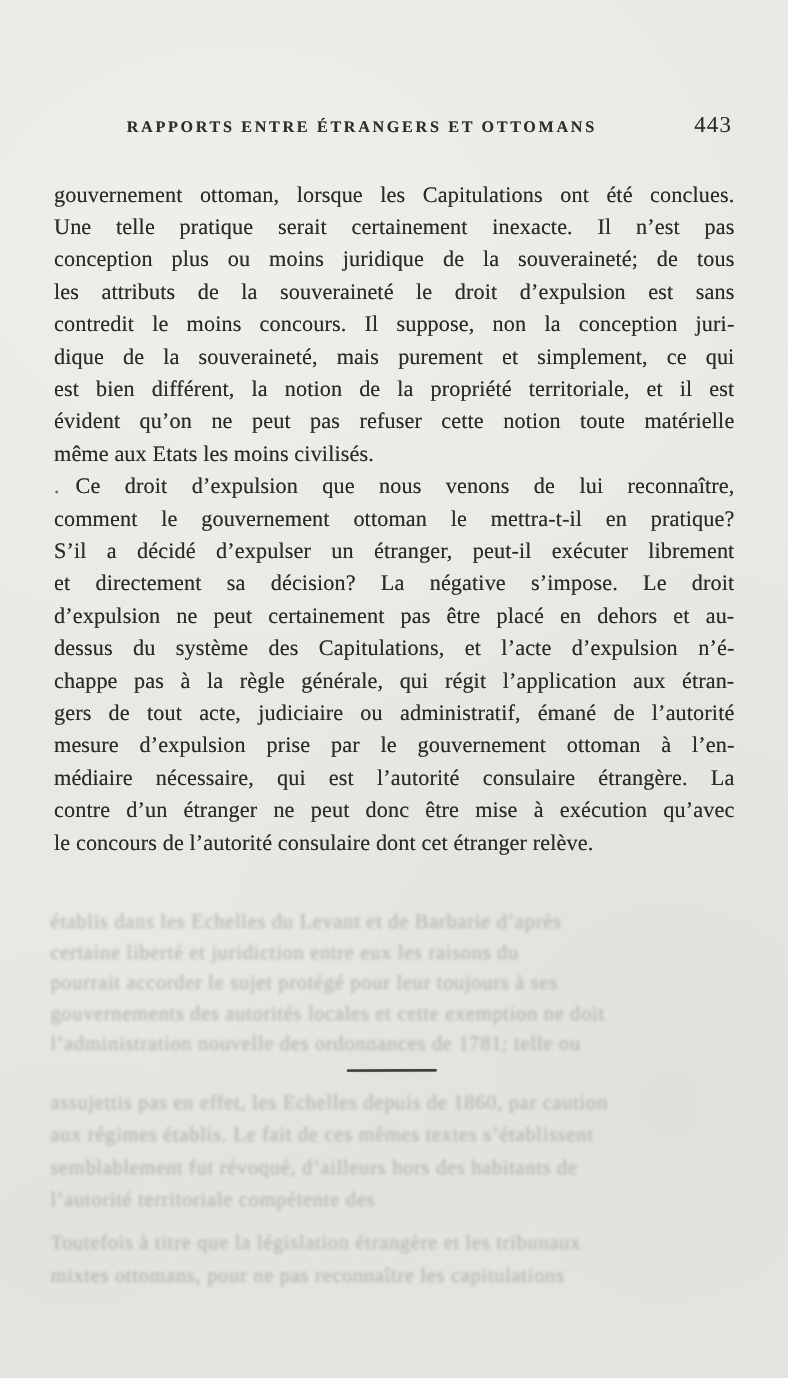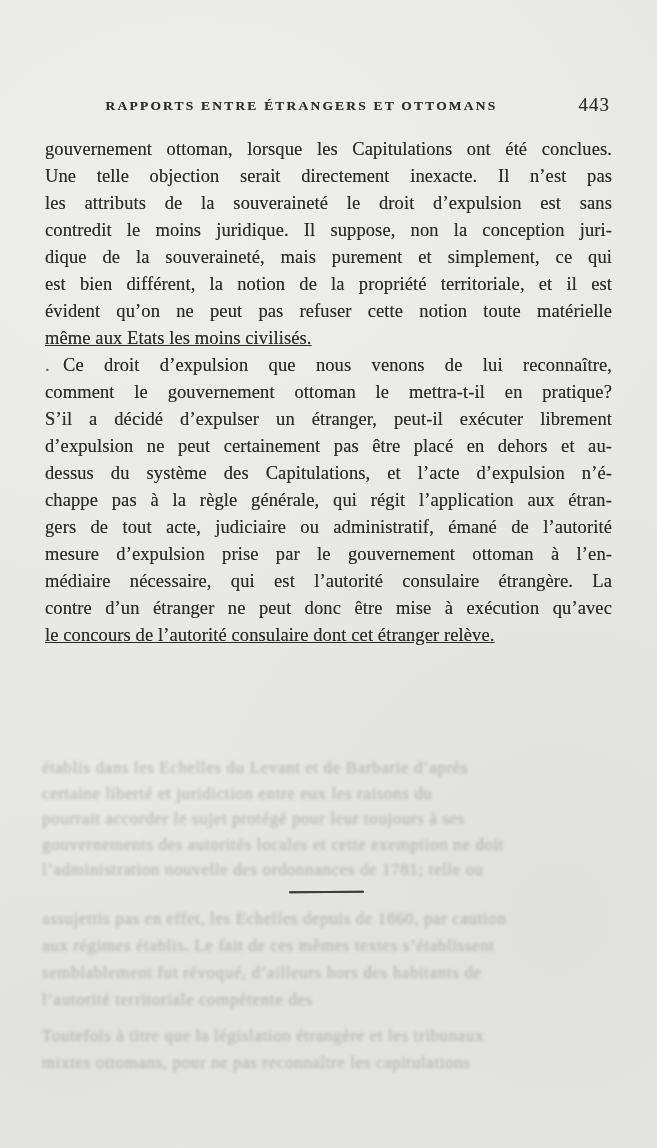--- a/index.html
+++ b/index.html
@@ -26,38 +26,37 @@
     color:#2e2e2e;white-space:nowrap;
     text-shadow:0 0 .5px rgba(46,46,46,.55);
   }
   .page-number{
     position:absolute;right:2px;top:-4px;
     font-size:19px;letter-spacing:1px;color:#2e2e2e;
     text-shadow:0 0 .5px rgba(46,46,46,.5);
   }
   
   .textblock{
-    position:absolute;left:45px;top:136px;width:567px;
+    position:absolute;left:45px;top:150px;width:567px;
     font-size:18.5px;line-height:27px;
     text-shadow:0 0 .55px rgba(43,43,43,.6);
     letter-spacing:.1px;
   }
   .para{margin:0;}
   .line{
     text-align:justify;
     -moz-text-align-last:justify;
     text-align-last:justify;
     white-space:normal;
     height:27px;overflow:visible;
   }
   .line.last{
     text-align:left;
     -moz-text-align-last:left;
     text-align-last:left;
-    text-decoration:underline;
   }
   .lead-mark{
     display:inline-block;width:18px;color:#4a4a48;opacity:.8;
   }
   
   .bleed{
     position:absolute;left:42px;width:575px;
     font-size:17px;color:#989a90;
     filter:blur(1.35px);
     opacity:.55;letter-spacing:.6px;
@@ -81,32 +80,34 @@
 <div class="page">
 
   <div class="running-header">
     <span class="running-title">RAPPORTS ENTRE ÉTRANGERS ET OTTOMANS</span>
     <span class="page-number">443</span>
   </div>
 
   <div class="textblock" id="textblock">
       <div class="para">
         <div class="line">gouvernement ottoman, lorsque les Capitulations ont été conclues.</div>
-        <div class="line">Une telle objection serait directement inexacte. Il n’est pas</div>
+        <div class="line">Une telle pratique serait certainement inexacte. Il n’est pas</div>
+        <div class="line">conception plus ou moins juridique de la souveraineté; de tous</div>
         <div class="line">les attributs de la souveraineté le droit d’expulsion est sans</div>
-        <div class="line">contredit le moins juridique. Il suppose, non la conception juri-</div>
+        <div class="line">contredit le moins concours. Il suppose, non la conception juri-</div>
         <div class="line">dique de la souveraineté, mais purement et simplement, ce qui</div>
         <div class="line">est bien différent, la notion de la propriété territoriale, et il est</div>
         <div class="line">évident qu’on ne peut pas refuser cette notion toute matérielle</div>
         <div class="line last">même aux Etats les moins civilisés.</div>
       </div>
       <div class="para">
         <div class="line"><span class="lead-mark">.</span><span>Ce droit d’expulsion que nous venons de lui reconnaître,</span></div>
         <div class="line">comment le gouvernement ottoman le mettra-t-il en pratique?</div>
         <div class="line">S’il a décidé d’expulser un étranger, peut-il exécuter librement</div>
+        <div class="line">et directement sa décision? La négative s’impose. Le droit</div>
         <div class="line">d’expulsion ne peut certainement pas être placé en dehors et au-</div>
         <div class="line">dessus du système des Capitulations, et l’acte d’expulsion n’é-</div>
         <div class="line">chappe pas à la règle générale, qui régit l’application aux étran-</div>
         <div class="line">gers de tout acte, judiciaire ou administratif, émané de l’autorité</div>
         <div class="line">mesure d’expulsion prise par le gouvernement ottoman à l’en-</div>
         <div class="line">médiaire nécessaire, qui est l’autorité consulaire étrangère. La</div>
         <div class="line">contre d’un étranger ne peut donc être mise à exécution qu’avec</div>
         <div class="line last">le concours de l’autorité consulaire dont cet étranger relève.</div>
       </div>
     </div>

